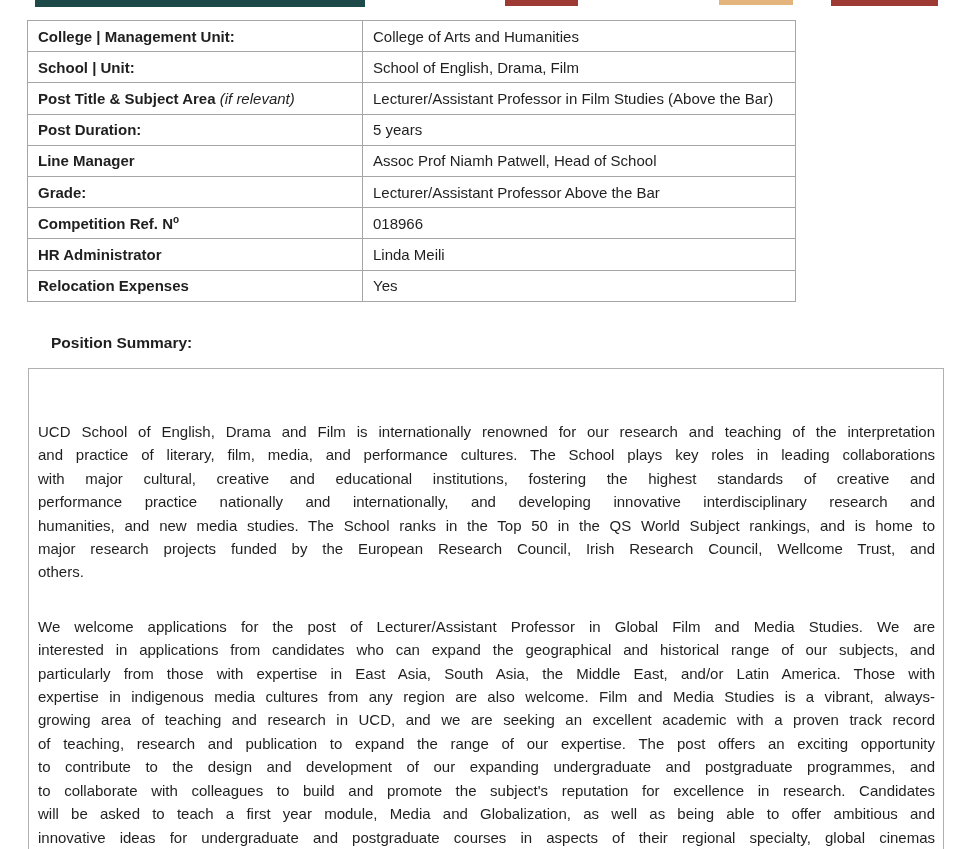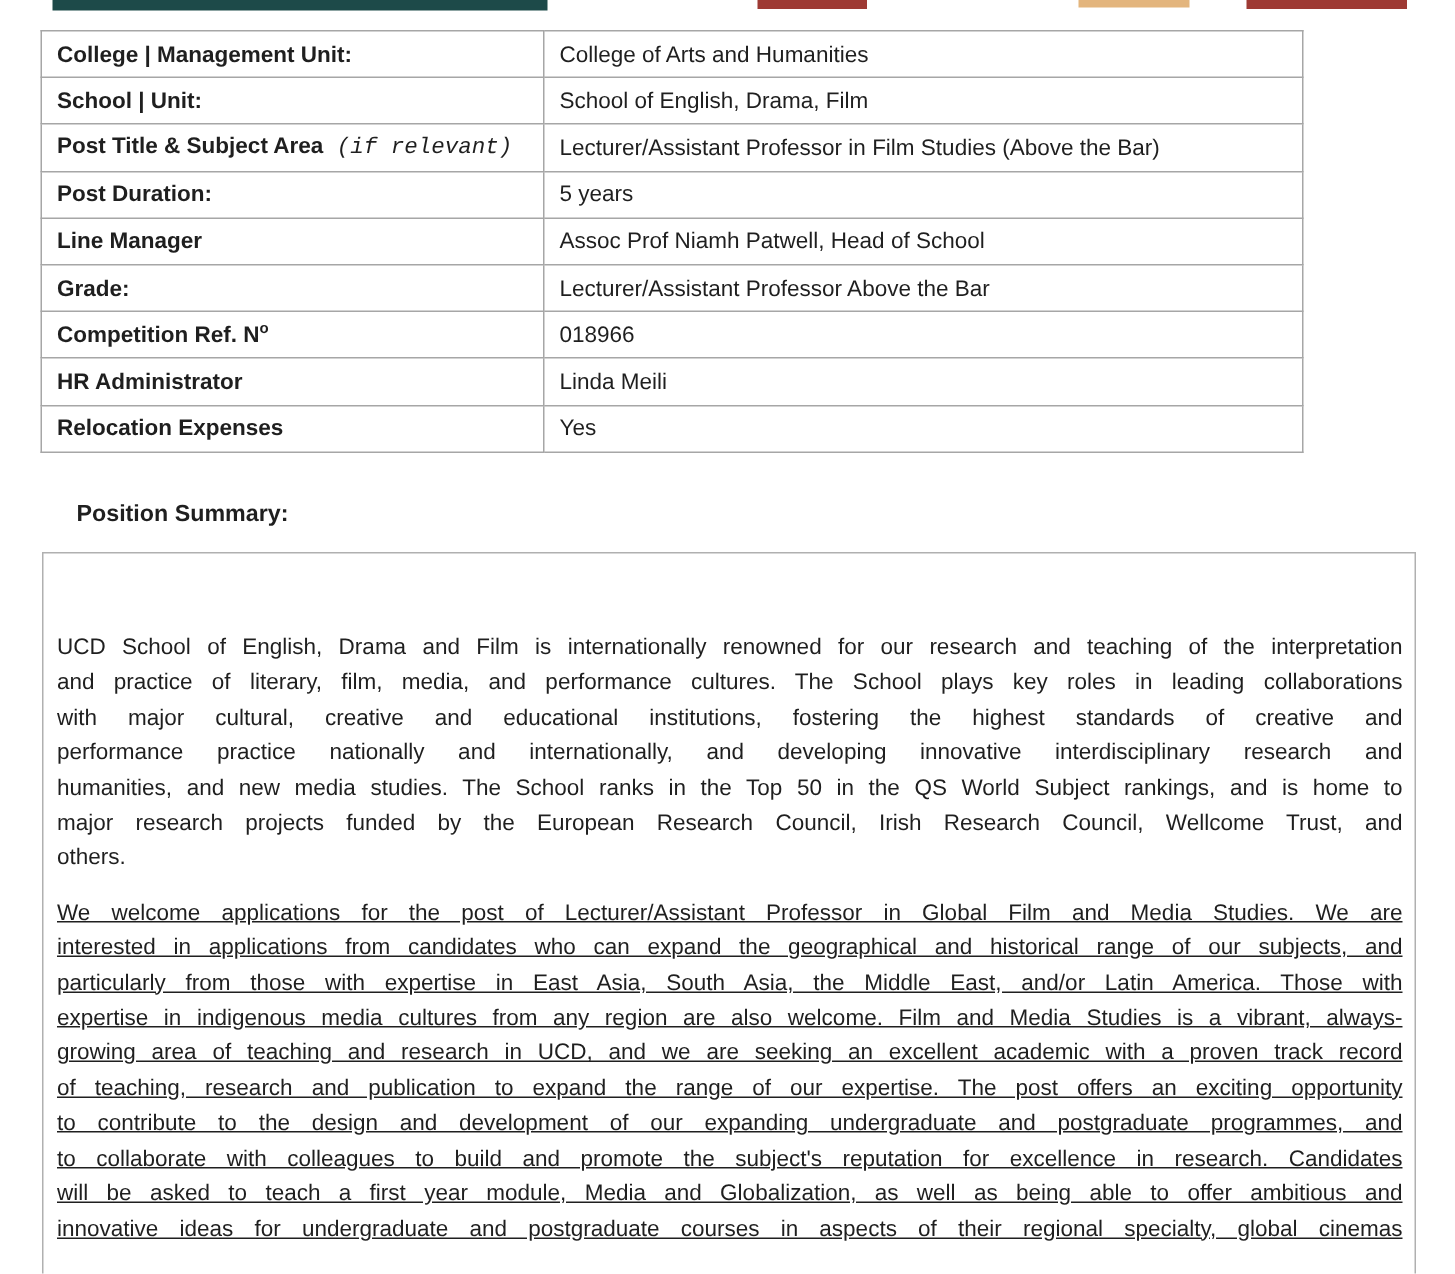--- a/index.html
+++ b/index.html
@@ -13,57 +13,57 @@
     -webkit-font-smoothing: antialiased;
   }
 
   
   .top-bar { position: absolute; top: 0; }
 
   
   table.details {
     position: absolute;
     left: 27px; top: 20px;
-    width: 842px;
+    width: 769px;
     border-collapse: collapse;
     table-layout: fixed;
   }
   table.details td {
     border: 1px solid #a6a6a6;
     height: 30.2px;
     font-size: 15px;
     vertical-align: middle;
     padding: 0 6px 0 10px;
     background: #ffffff;
     white-space: nowrap;
     overflow: hidden;
   }
   td.label-cell { width: 318px; font-weight: bold; }
-  td.label-cell .lbl-italic { font-style: italic; font-weight: normal; font-family: Liberation Mono, monospace; }
+  td.label-cell .lbl-italic { font-style: italic; font-weight: normal; }
   td.label-cell sup { font-size: 10px; line-height: 0; }
   td.value-cell { padding-left: 11px; font-weight: normal; }
 
   
   .ps-heading {
     position: absolute;
     left: 51px; top: 334px;
     font-size: 15.5px;
     font-weight: bold;
   }
   .ps-box {
     position: absolute;
     left: 28px; top: 368px;
     width: 897px;           
     height: 500px;          
     border: 1px solid #b0b0b0;
     padding: 11px 8px 0 9px;
     background: #ffffff;
   }
   .para { font-size: 15px; margin-top: 40px; }
-  .para + .para { margin-top: 13px; text-decoration: underline; }
+  .para + .para { margin-top: 31px; }
   .line {
     line-height: 23.4px;
     text-align: justify;
     text-align-last: justify;
     word-spacing: 0.02em;
   }
   .line.last { text-align-last: left; }
 </style>
 </head>
 <body>

